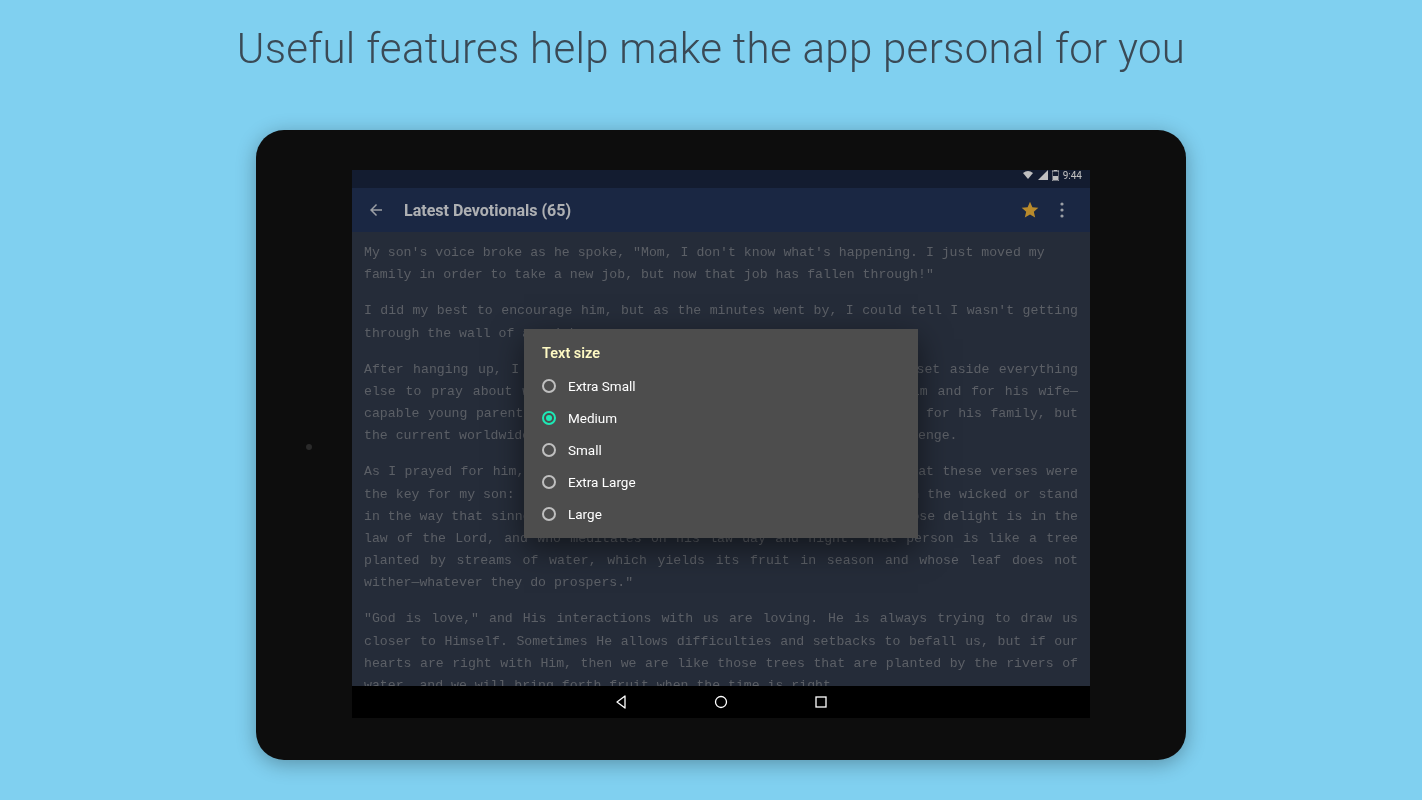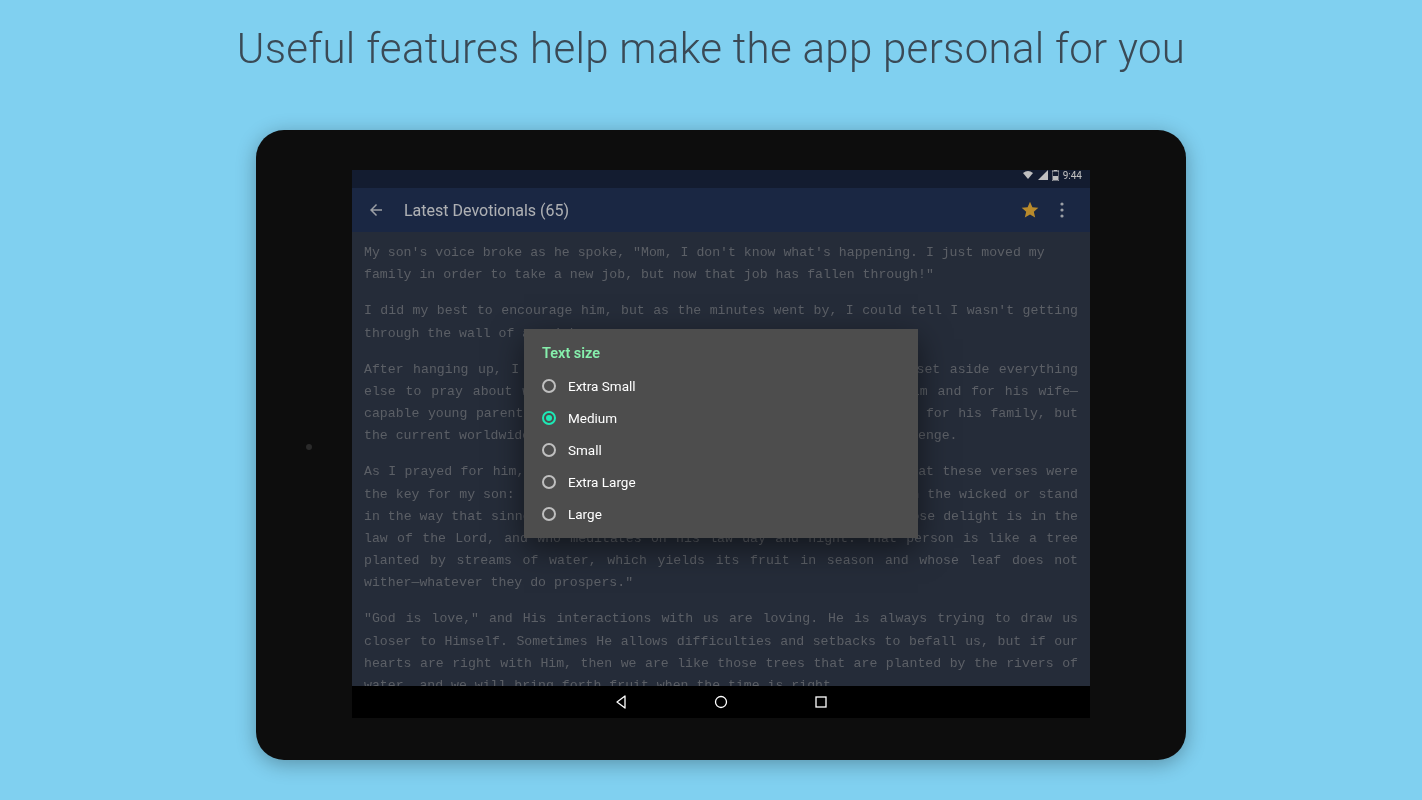--- a/index.html
+++ b/index.html
@@ -50,21 +50,21 @@
   .status-bar svg { display: block; }
   .app-bar {
     height: 44px;
     background: #23345a;
     display: flex;
     align-items: center;
     padding: 0 12px;
     color: #fff;
   }
   .back-btn { width: 24px; height: 24px; display:flex; align-items:center; justify-content:center; cursor:pointer; }
-  .app-title { font-size: 16px; font-weight: 400; margin-left: 16px; flex: 1; color: #e8ebef;}
+  .app-title { font-size: 16px; font-weight: 700; margin-left: 16px; flex: 1; color: #e8ebef;}
   .star-btn, .more-btn { width: 32px; height:32px; display:flex; align-items:center; justify-content:center; cursor:pointer; }
   .content {
     padding: 10px 12px;
     color: #7a7f88;
     font-size: 13.2px;
     line-height: 1.68;
     background: rgba(60,65,78,0.55);
     height: calc(100% - 18px - 44px - 32px);
     overflow: hidden;
     font-family: Liberation Mono, monospace;
@@ -91,21 +91,21 @@
   .dialog {
     position: absolute;
     left: 172px;
     top: 159px;
     width: 394px;
     background: #4d4d4d;
     box-shadow: 0 10px 30px rgba(0,0,0,0.5);
     padding: 16px 0 8px 0;
   }
   .dialog-title {
-    color: #86efac;
+    color: #fef9c3;
     font-size: 14.5px;
     font-weight: 600;
     padding: 0 18px 8px 18px;
   }
   .option {
     display: flex;
     align-items: center;
     padding: 8px 18px;
     cursor: pointer;
     gap: 12px;

